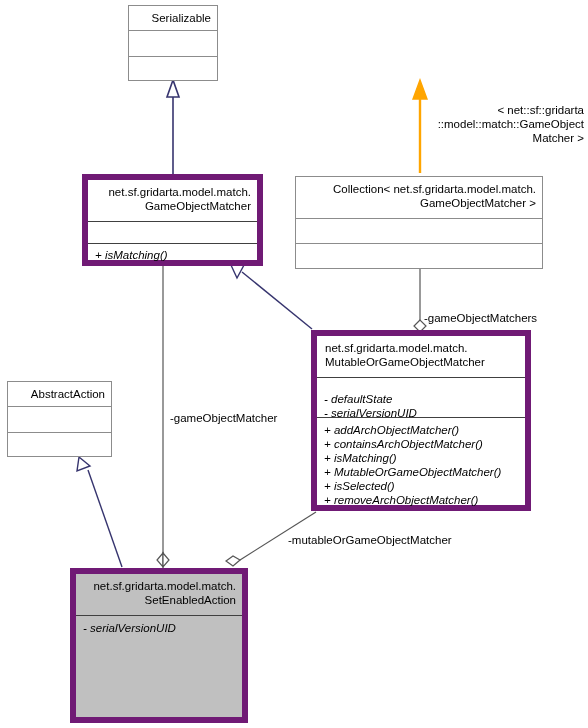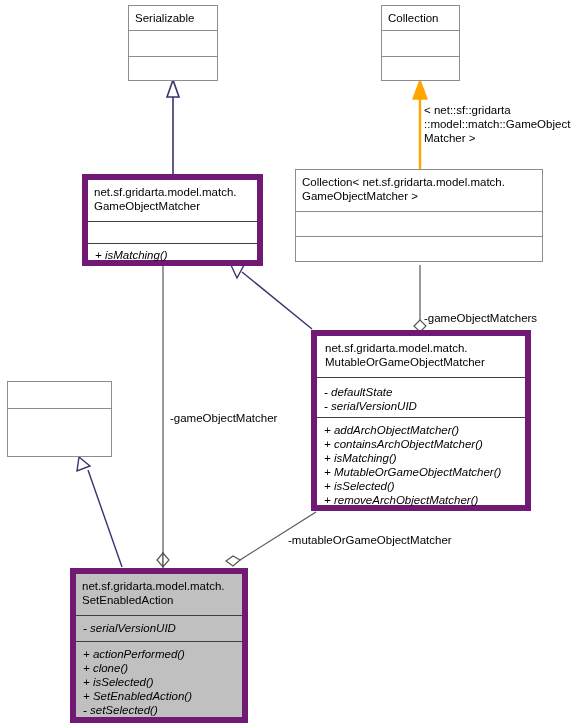--- a/index.html
+++ b/index.html
@@ -37,21 +37,21 @@
     background: #c0c0c0;
   }
   .sec {
     box-sizing: border-box;
     padding: 3px 6px;
     font-size: 11.5px;
     line-height: 14px;
     color: #000000;
   }
   .sec.title {
-    text-align: left;
+    text-align: right;
     padding: 5px 6px 5px 6px;
     white-space: pre-line;
   }
   .sec.title.indent2 {
     text-align: center;
   }
   .uml-box .sec + .sec {
     border-top: 1px solid #8c8c8c;
   }
   .uml-box.solid .sec + .sec {
@@ -68,21 +68,21 @@
   }
   .edge-label {
     position: absolute;
     font-size: 11.5px;
     line-height: 14px;
     color: #000000;
     white-space: pre-line;
     z-index: 6;
   }
   .edge-label.center {
-    text-align: left;
+    text-align: right;
   }
 </style>
 </head>
 <body>
 
 <div id="diagram">
 
   <svg id="edges" viewBox="0 0 588 728" xmlns="http://www.w3.org/2000/svg">
 
     <g>
@@ -121,72 +121,63 @@
       <polygon points="240,560 233,556 226,561 233,566" fill="#ffffff" stroke="#555555" stroke-width="1.2"></polygon>
     </g>
   </svg>
 
   <div class="uml-box" style="left:128px; top:5px; width:90px; height:76px;">
     <div class="sec title">Serializable</div>
     <div class="sec empty" style="height:26px;"></div>
     <div class="sec empty" style="height:22px;"></div>
   </div>
 
-  <div class="uml-box" style="left:381px; top:5px; width:79px; height:76px;">
-    <div class="sec title">Collection</div>
-    <div class="sec empty" style="height:26px;"></div>
-    <div class="sec empty" style="height:22px;"></div>
-  </div>
 
   <div class="edge-label center" style="left:424px; top:103px; width:160px;">&lt; net::sf::gridarta
 ::model::match::GameObject
 Matcher &gt;</div>
 
   <div class="uml-box solid" style="left:82px; top:174px; width:181px; height:92px;">
     <div class="sec title" style="height:41px;">net.sf.gridarta.model.match.
 GameObjectMatcher</div>
     <div class="sec empty" style="height:22px;"></div>
     <div class="sec body" style="height:27px; padding-top:4px;">+ isMatching()</div>
   </div>
 
-  <div class="uml-box" style="left:295px; top:169px; width:248px; height:93px;">
+  <div class="uml-box" style="left:295px; top:176px; width:248px; height:93px;">
     <div class="sec title" style="height:41px;">Collection&lt; net.sf.gridarta.model.match.
 GameObjectMatcher &gt;</div>
     <div class="sec empty" style="height:25px;"></div>
     <div class="sec empty" style="height:25px;"></div>
   </div>
 
   <div class="edge-label" style="left:424px; top:288px;margin-top:23px;">-gameObjectMatchers</div>
 
   <div class="uml-box solid" style="left:311px; top:330px; width:220px; height:181px;">
     <div class="sec title indent2" style="height:41px; text-align:left; padding-left:8px;">net.sf.gridarta.model.match.
   MutableOrGameObjectMatcher</div>
-    <div class="sec body" style="height:40px; padding-top:7px;">- defaultState
+    <div class="sec body" style="height:40px; padding-top:14px;">- defaultState
 - serialVersionUID</div>
     <div class="sec body" style="height:99px; padding-top:5px;">+ addArchObjectMatcher()
 + containsArchObjectMatcher()
 + isMatching()
 + MutableOrGameObjectMatcher()
 + isSelected()
 + removeArchObjectMatcher()</div>
   </div>
 
   <div class="uml-box" style="left:7px; top:381px; width:105px; height:76px;">
+    <div class="sec title">AbstractAction</div>
     <div class="sec empty" style="height:26px;"></div>
     <div class="sec empty" style="height:22px;"></div>
   </div>
 
   <div class="edge-label" style="left:170px; top:411px;">-gameObjectMatcher</div>
 
   <div class="edge-label" style="left:288px; top:533px;">-mutableOrGameObjectMatcher</div>
 
   <div class="uml-box solid filled" style="left:70px; top:568px; width:178px; height:155px;">
     <div class="sec title" style="height:41px;">net.sf.gridarta.model.match.
 SetEnabledAction</div>
     <div class="sec body" style="height:26px; padding-top:5px;">- serialVersionUID</div>
-    <div class="sec body" style="height:86px; padding-top:5px;">+ actionPerformed()
-+ clone()
-+ isSelected()
-+ SetEnabledAction()
-- setSelected()</div>
   </div>
 
 </div>
 
 </body></html>

